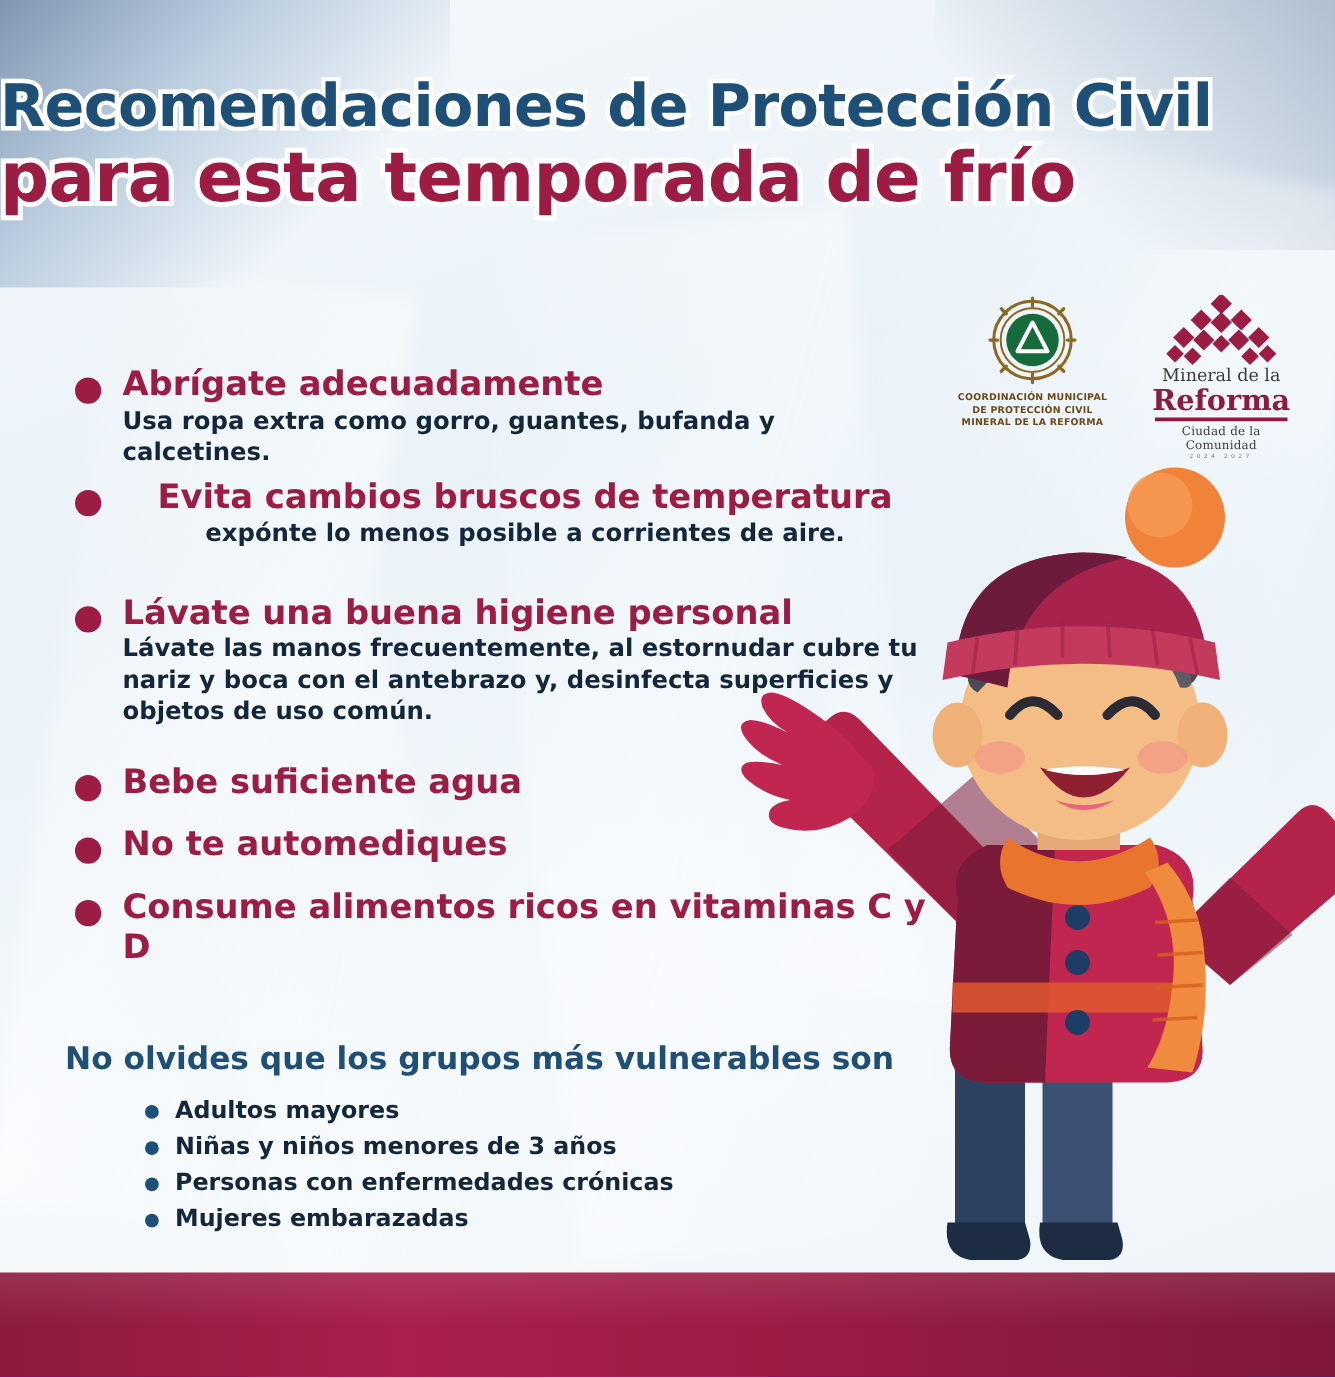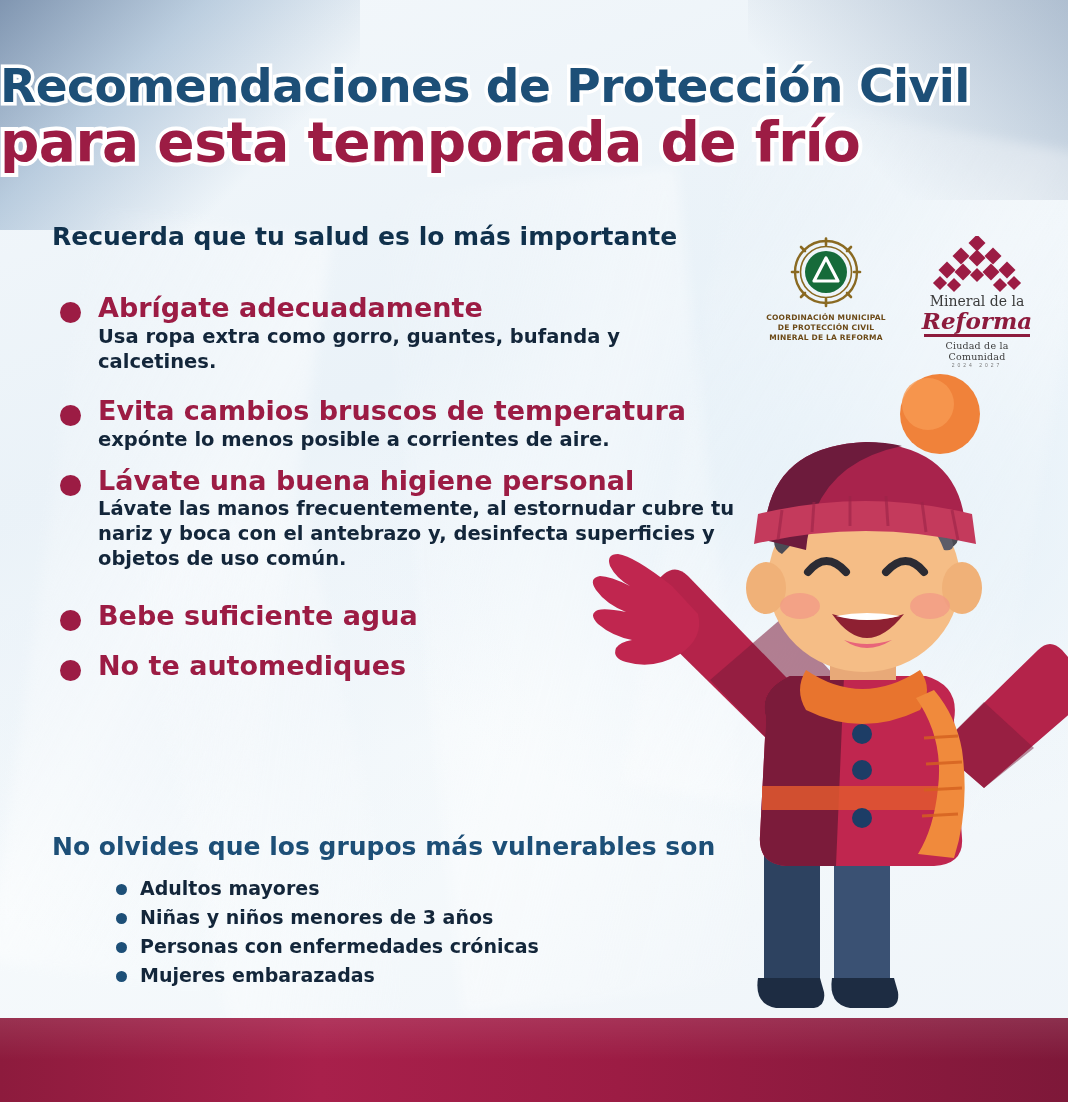--- a/index.html
+++ b/index.html
@@ -117,21 +117,21 @@
     font-size: 7.5px;
     font-weight: 700;
     color: #6c4a18;
     line-height: 1.35;
     letter-spacing: .2px;
     font-family: "DejaVu Sans", sans-serif;
   }
   .logo-mr { width: 118px; text-align: center; }
   .logo-mr .glyph { height: 58px; }
   .logo-mr .mr-l1 { font-size: 14px; color: #3b3b3b; line-height: 1.1; font-family: "DejaVu Serif", serif; }
-  .logo-mr .mr-l2 { font-size: 23px; font-weight: 800; color: #8d1b3d; line-height: 1.0; font-family: "DejaVu Serif", serif; font-style: italic; }
+  .logo-mr .mr-l2 { font-size: 23px; font-weight: 800; color: #8d1b3d; line-height: 1.0; font-family: "DejaVu Serif", serif; }
   .logo-mr .mr-rule { height: 3px; background: #8d1b3d; margin: 2px 6px 3px 6px; }
   .logo-mr .mr-l3 { font-size: 9.5px; color: #3b3b3b; letter-spacing: .2px; font-family: "DejaVu Serif", serif; }
   .logo-mr .mr-yrs { font-size: 5px; color: #777; letter-spacing: 3px; }
 
   
   .tips {
     position: absolute;
     left: 52px; top: 292px;
     width: 690px;
   }
@@ -151,22 +151,22 @@
     font-family: "DejaVu Sans", sans-serif;
   }
   .tip .tip-desc {
     font-size: 19.5px;
     font-weight: 700;
     color: #13263a;
     line-height: 1.28;
     margin-top: 1px;
     font-family: "DejaVu Sans", sans-serif;
   }
-  .tip.t1 { margin-bottom: 20px; }
-  .tip.t2 { margin-bottom: 12px; }
+  .tip.t1 { margin-bottom: 7px; }
+  .tip.t2 { margin-bottom: 35px; text-align: center; }
   .tip.t3 { margin-bottom: 24px; }
   .tip.t4 { margin-bottom: 18px; margin-top: 28px; }
   .tip.t5 { margin-bottom: 18px; }
 
   
   .groups-title {
     position: absolute;
     left: 52px; top: 832px;
     font-size: 25px;
     font-weight: 800;
@@ -213,21 +213,20 @@
   <div class="frost f1"></div>
   <div class="frost f2"></div>
   <div class="frost f3"></div>
   <div class="frost f4"></div>
 
   <div class="title-wrap">
     <div class="title-line1">Recomendaciones de Protección Civil</div>
     <div class="title-line2">para esta temporada de frío</div>
   </div>
 
-  <div class="subtitle">Recuerda que tu salud es lo más importante</div>
 
   <div class="logos">
 
     <div class="logo-pc">
       <div class="seal">
         <svg width="104" height="74" viewBox="0 0 104 74">
           <g fill="none" stroke="#8a6a22" stroke-width="2.4">
             <circle cx="52" cy="36" r="31"></circle>
             <circle cx="52" cy="36" r="25.5" stroke-width="1.6"></circle>
           </g>
@@ -304,20 +303,24 @@
     <div class="tip t4">
       <span class="dot"></span>
       <div class="tip-title">Bebe suficiente agua</div>
     </div>
 
     <div class="tip t5">
       <span class="dot"></span>
       <div class="tip-title">No te automediques</div>
     </div>
 
+    <div class="tip t6">
+      <span class="dot"></span>
+      <div class="tip-title">Consume alimentos ricos en vitaminas C y D</div>
+    </div>
 
   </div>
 
   <div class="groups-title">No olvides que los grupos más vulnerables son</div>
   <div class="groups">
     <div class="group-item">
       <span class="gdot"></span>
       <span>Adultos mayores</span>
     </div>
     <div class="group-item">

